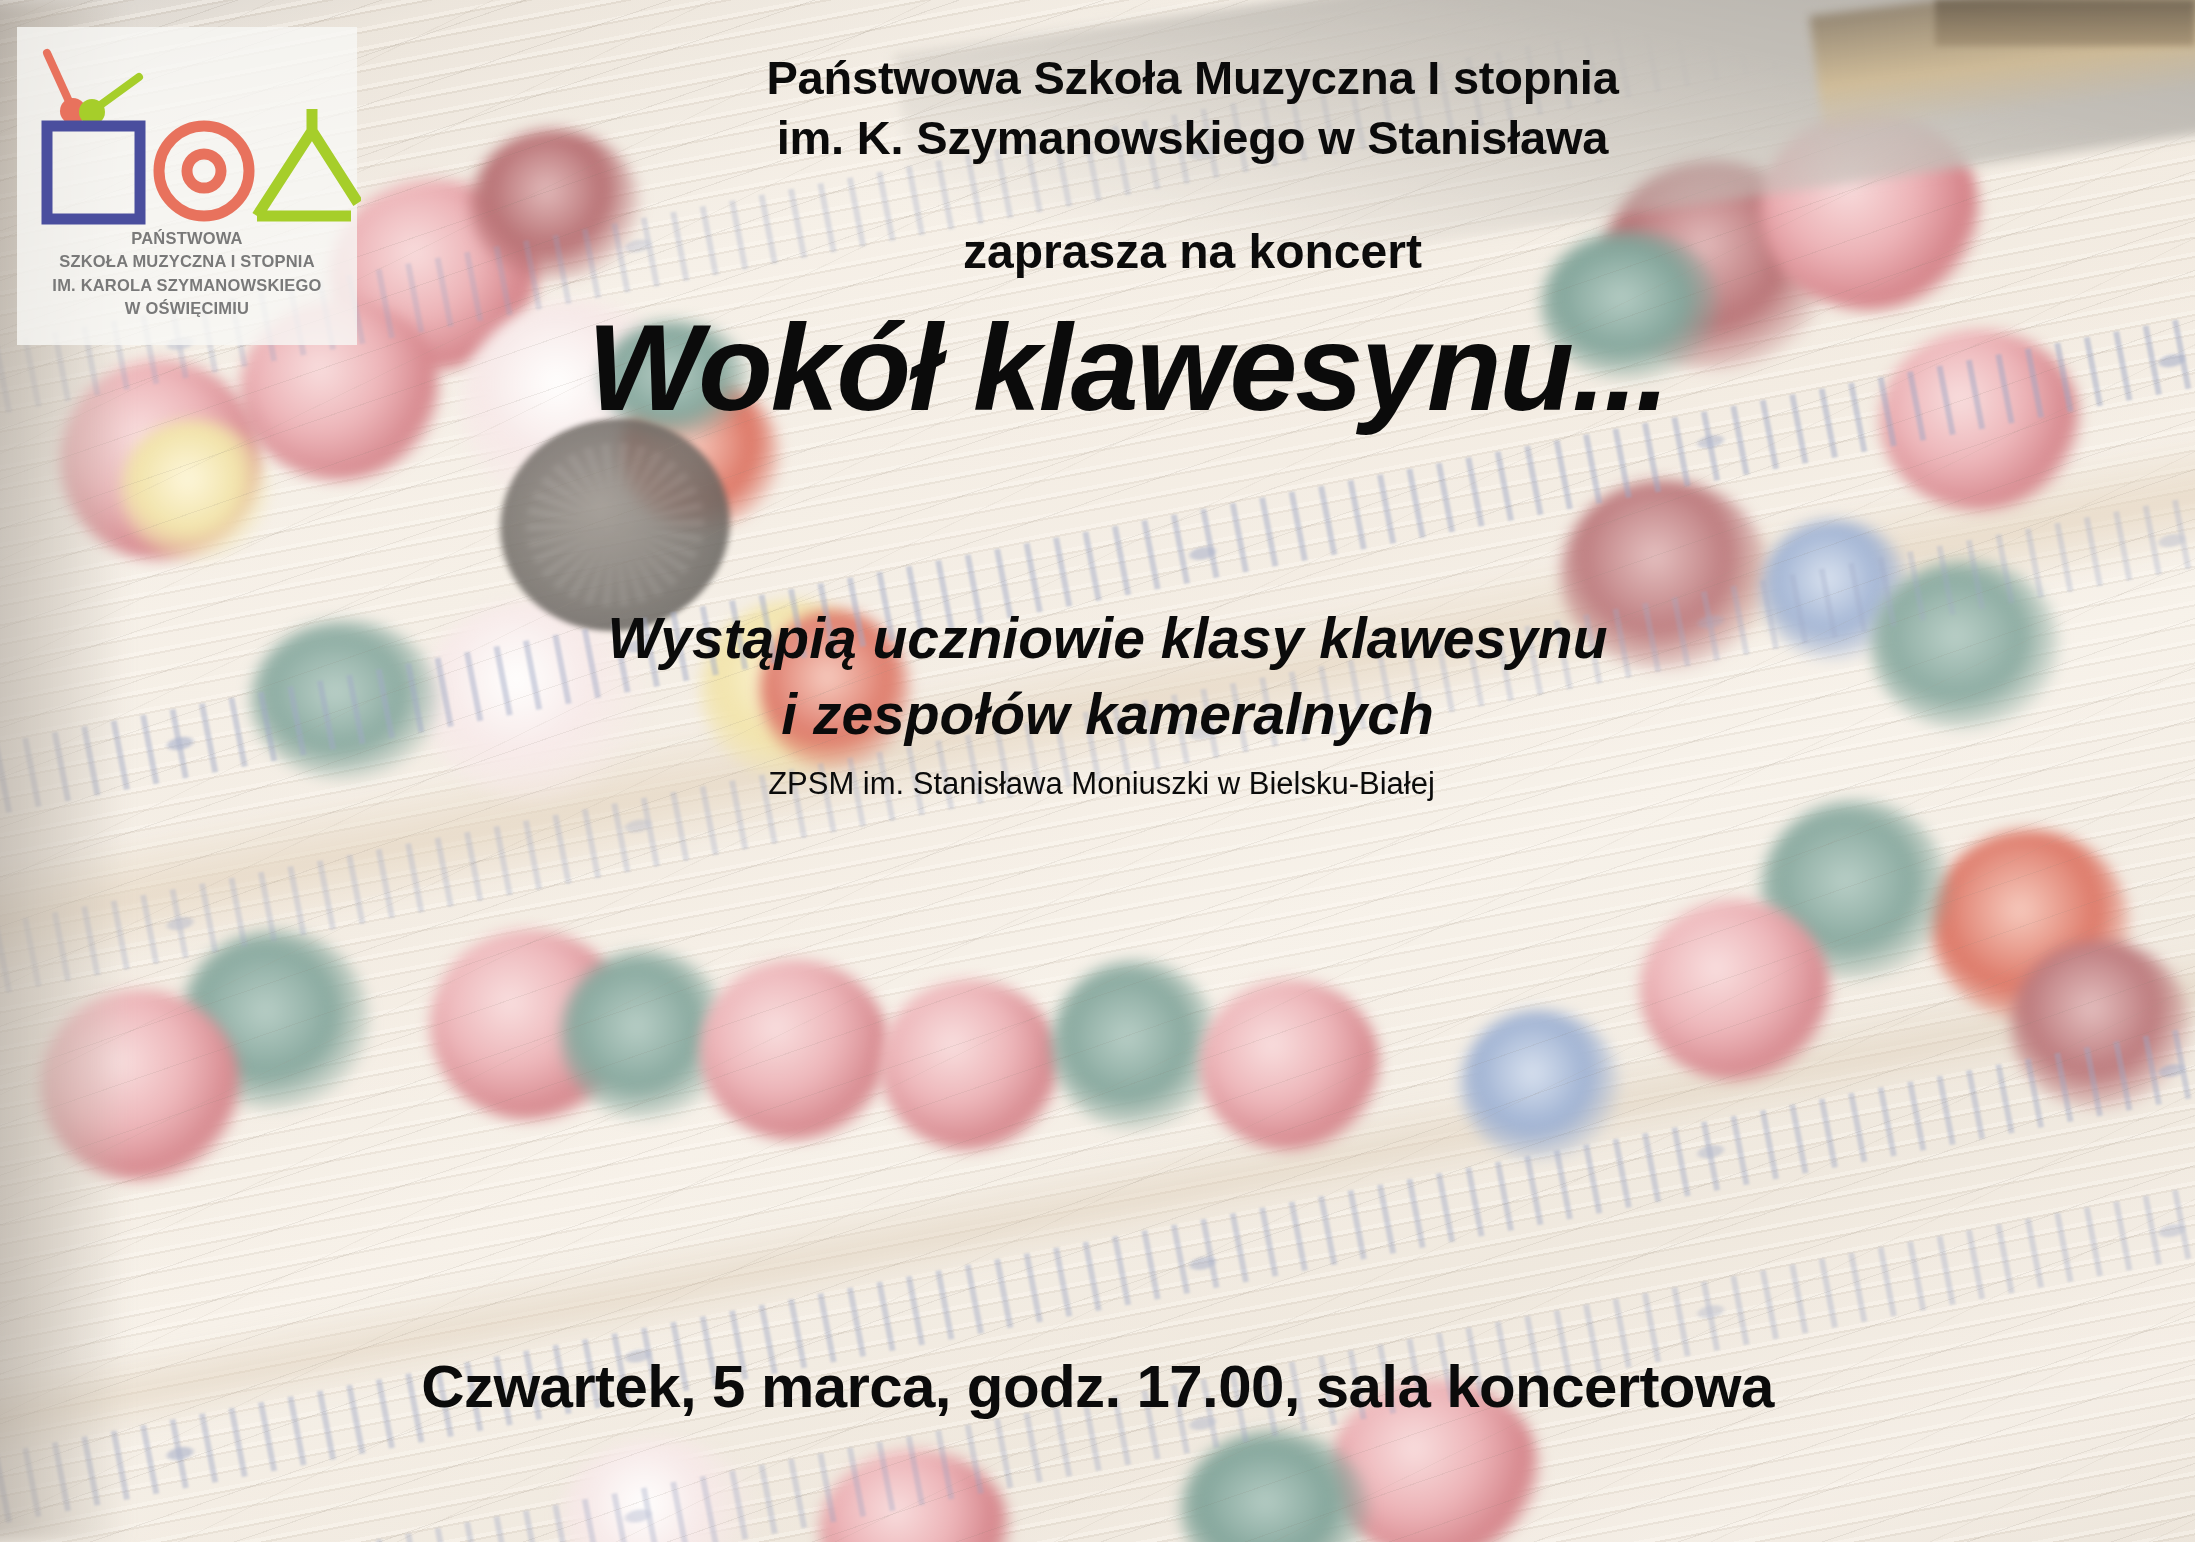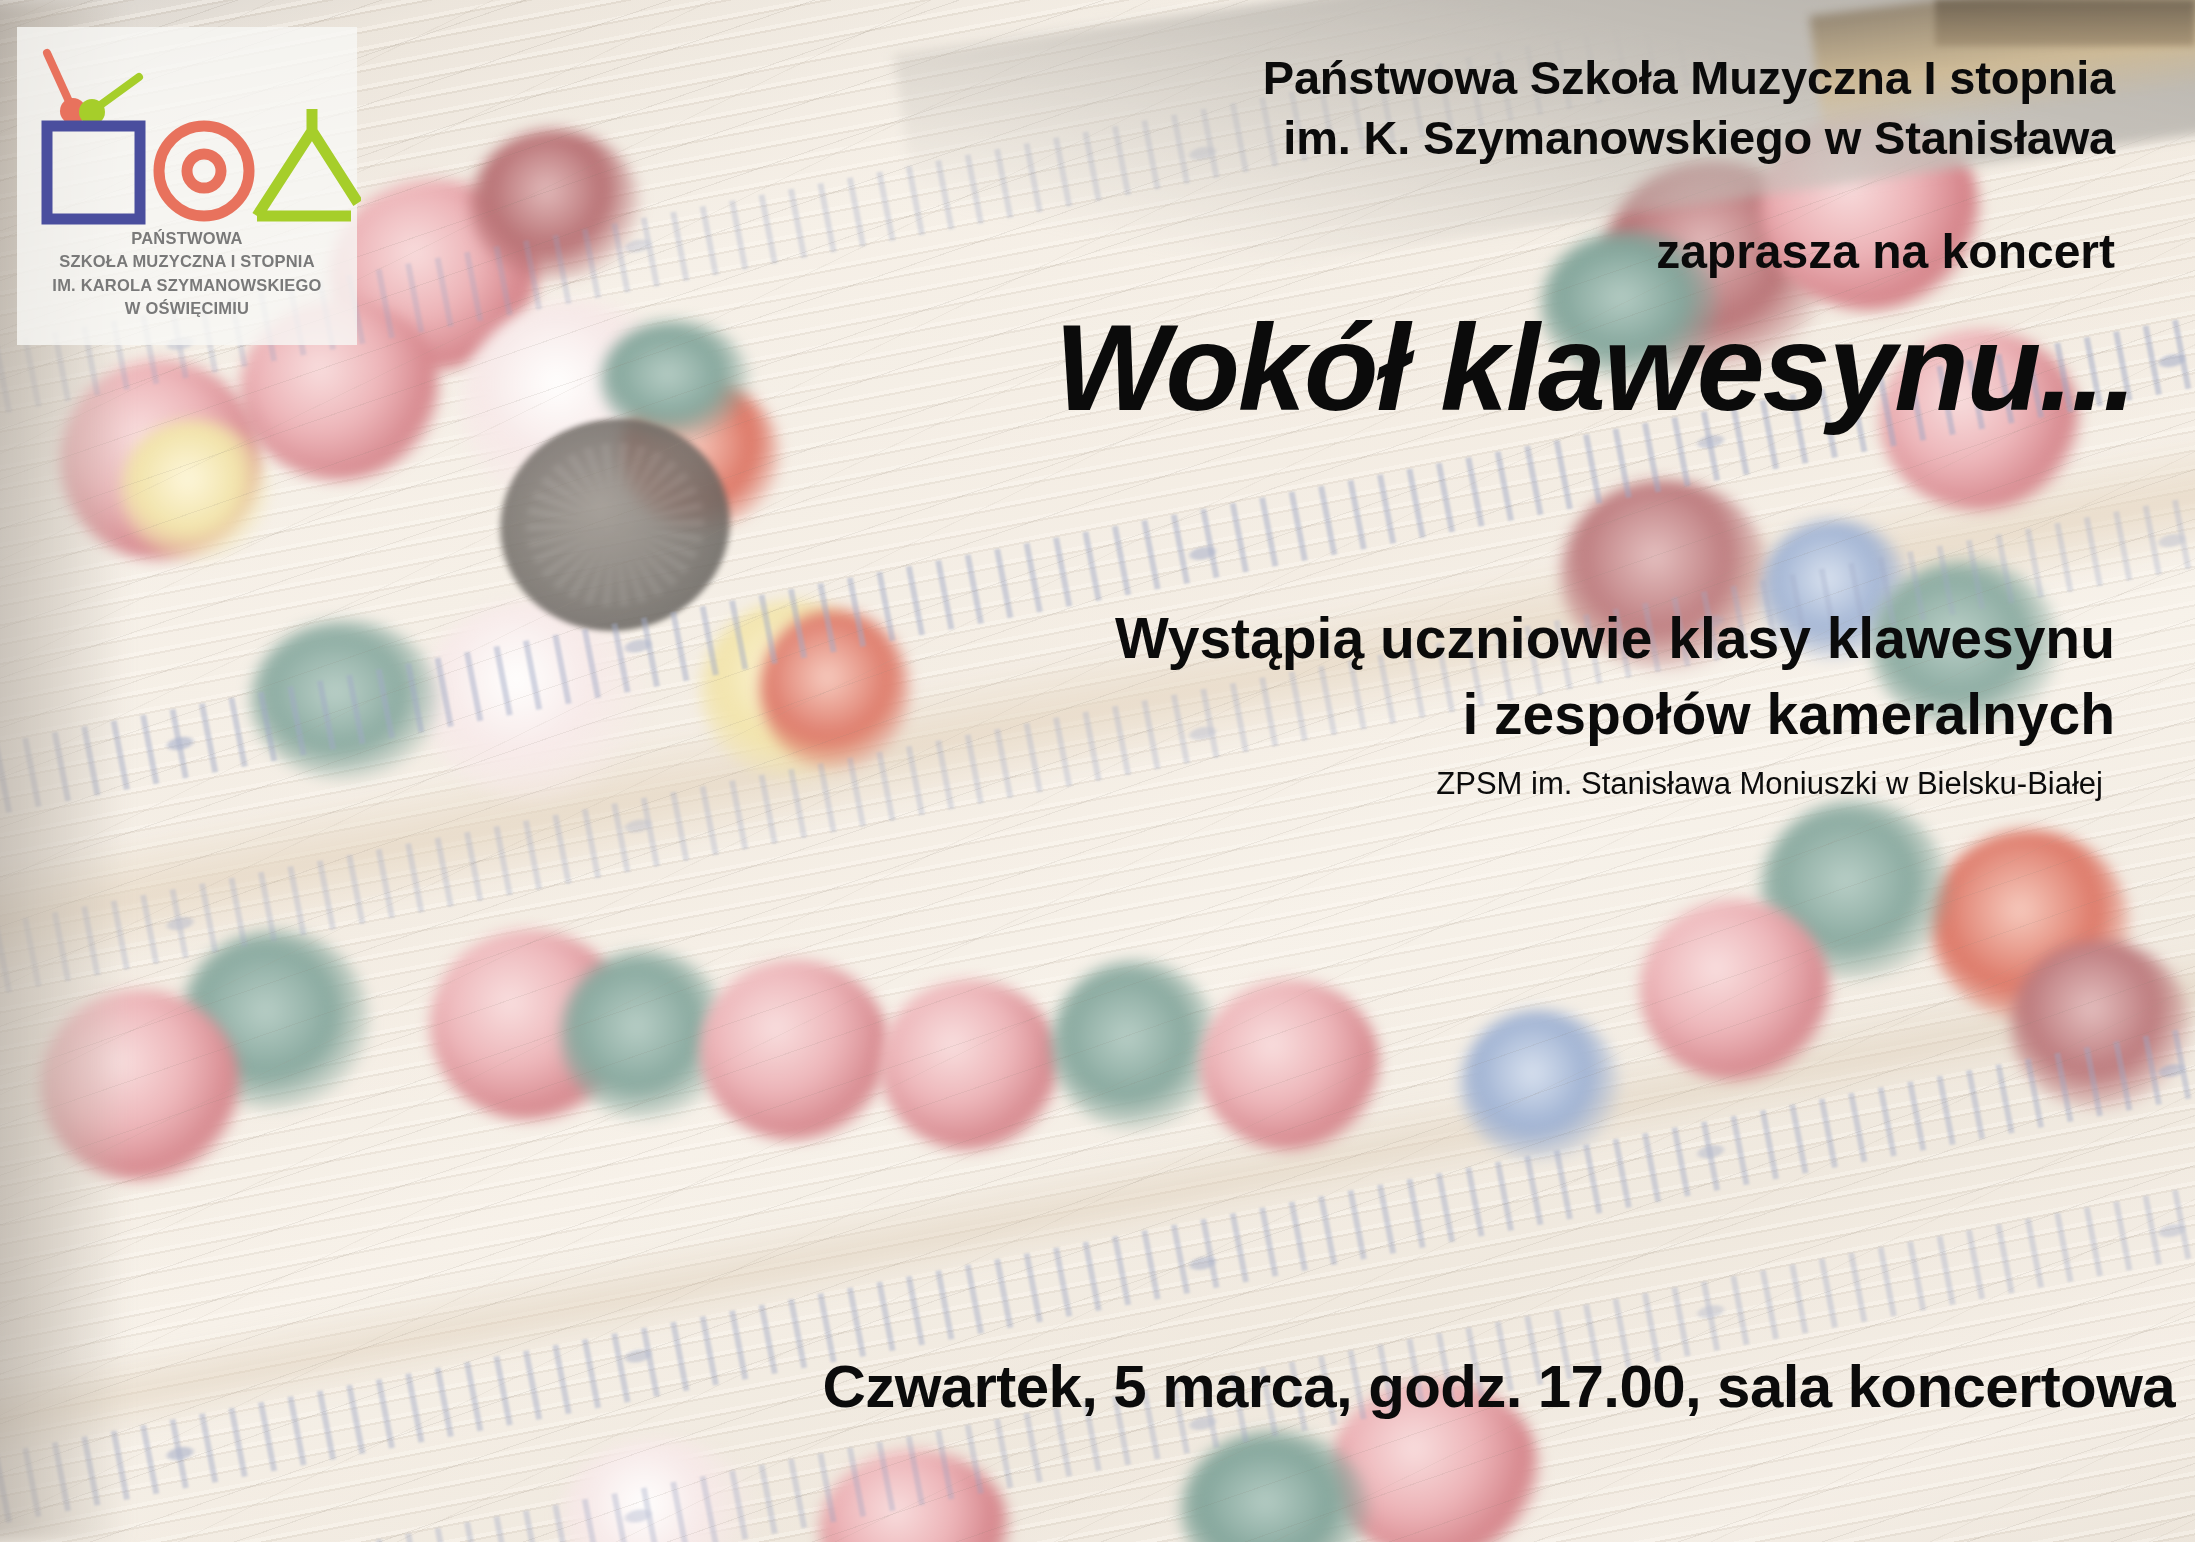--- a/index.html
+++ b/index.html
@@ -173,40 +173,40 @@
     text-align:center;
     color:#797979;
     font-weight:bold;
     font-size:16.5px;
     line-height:1.42;
     letter-spacing:.2px;
   }
   .logo-caption div{ white-space:nowrap; }
 
   
-  .txt{ position:absolute; color:#0b0b0b; text-align:right; }
+  .txt{ position:absolute; color:#0b0b0b; text-align:center; }
 
   .school{
     left:270px; right:80px; top:48px;
     font-size:47px; font-weight:bold; line-height:1.28;
     letter-spacing:-0.2px;
   }
   .invite{
     left:270px; right:80px; top:224px;
     font-size:48px; font-weight:bold;
   }
   .title{
     left:120px; right:60px; top:300px;
     font-size:122px; font-weight:bold; font-style:italic;
     letter-spacing:-2px;
     line-height:1.12;
   }
   .performers{
     left:100px; right:80px; top:600px;
-    font-size:57px; font-weight:bold; line-height:1.34;
+    font-size:57px; font-weight:bold; line-height:1.34;font-style:italic;
   }
   .school2{
     left:100px; right:92px; top:764px;
     font-size:31px; font-weight:normal; line-height:1.3;
   }
   .prepared{
     left:100px; right:80px; top:820px;
     font-size:43px; font-weight:bold; line-height:1.3;
   }
   .datetime{

